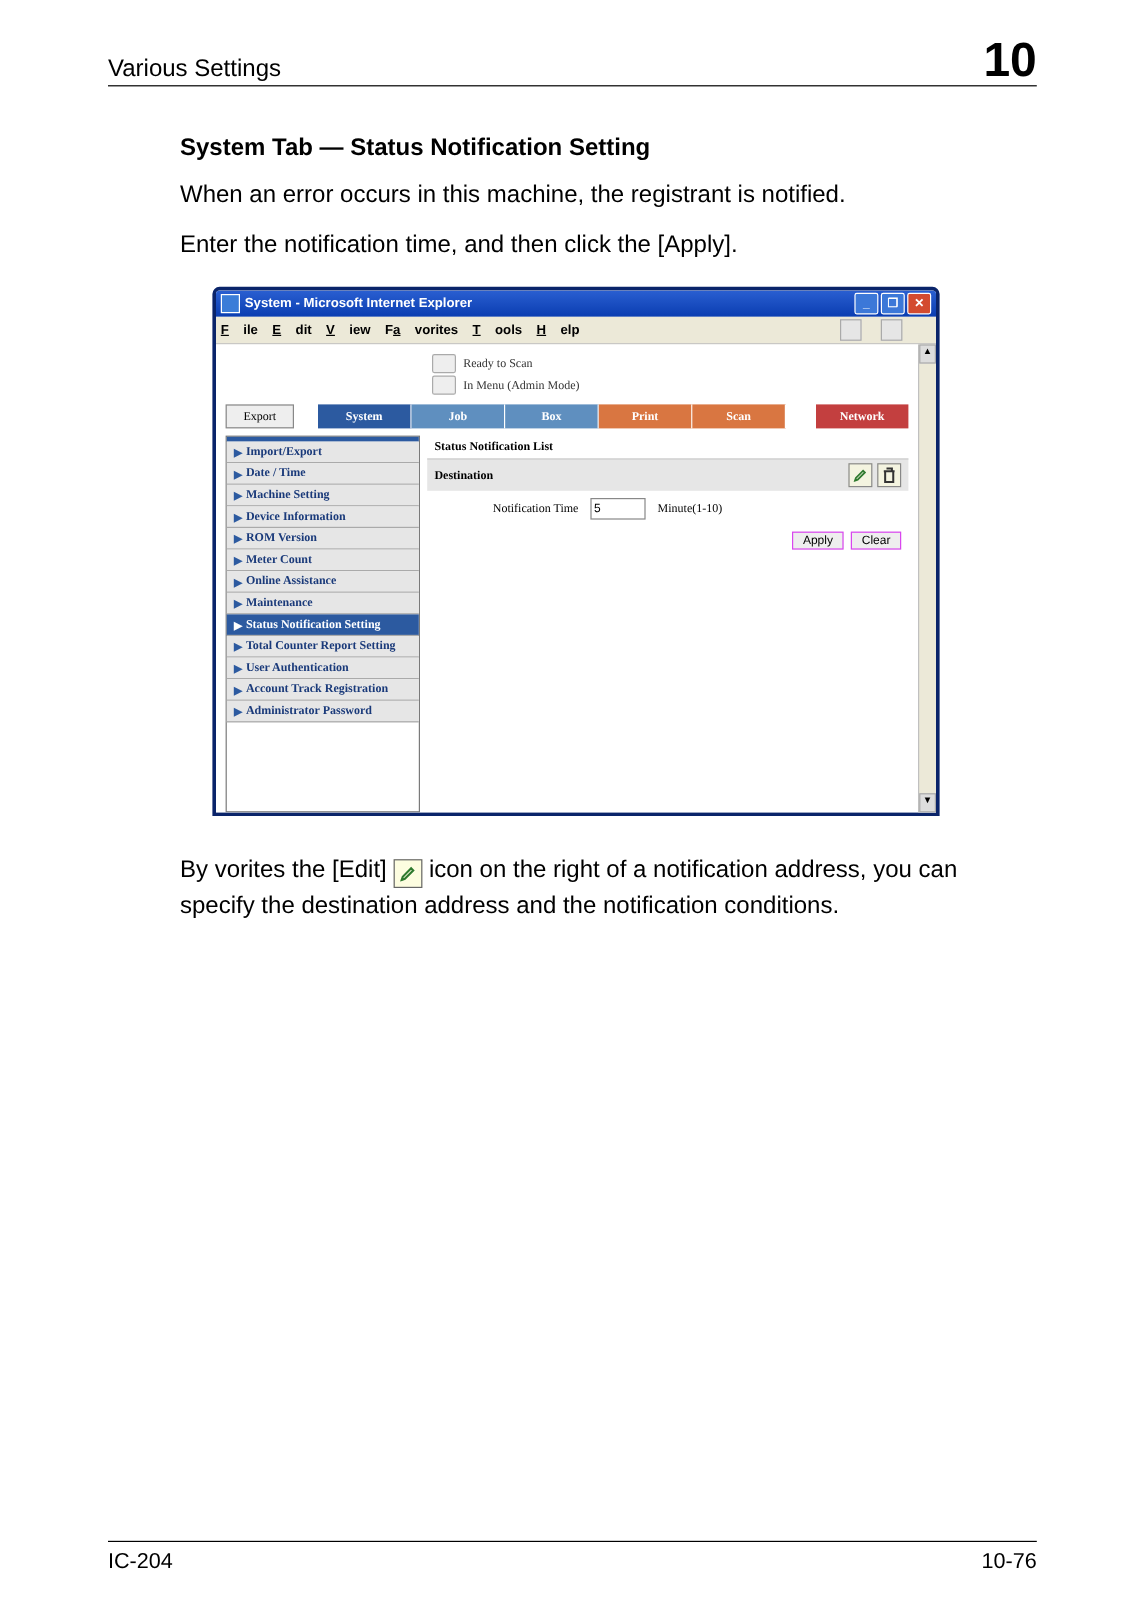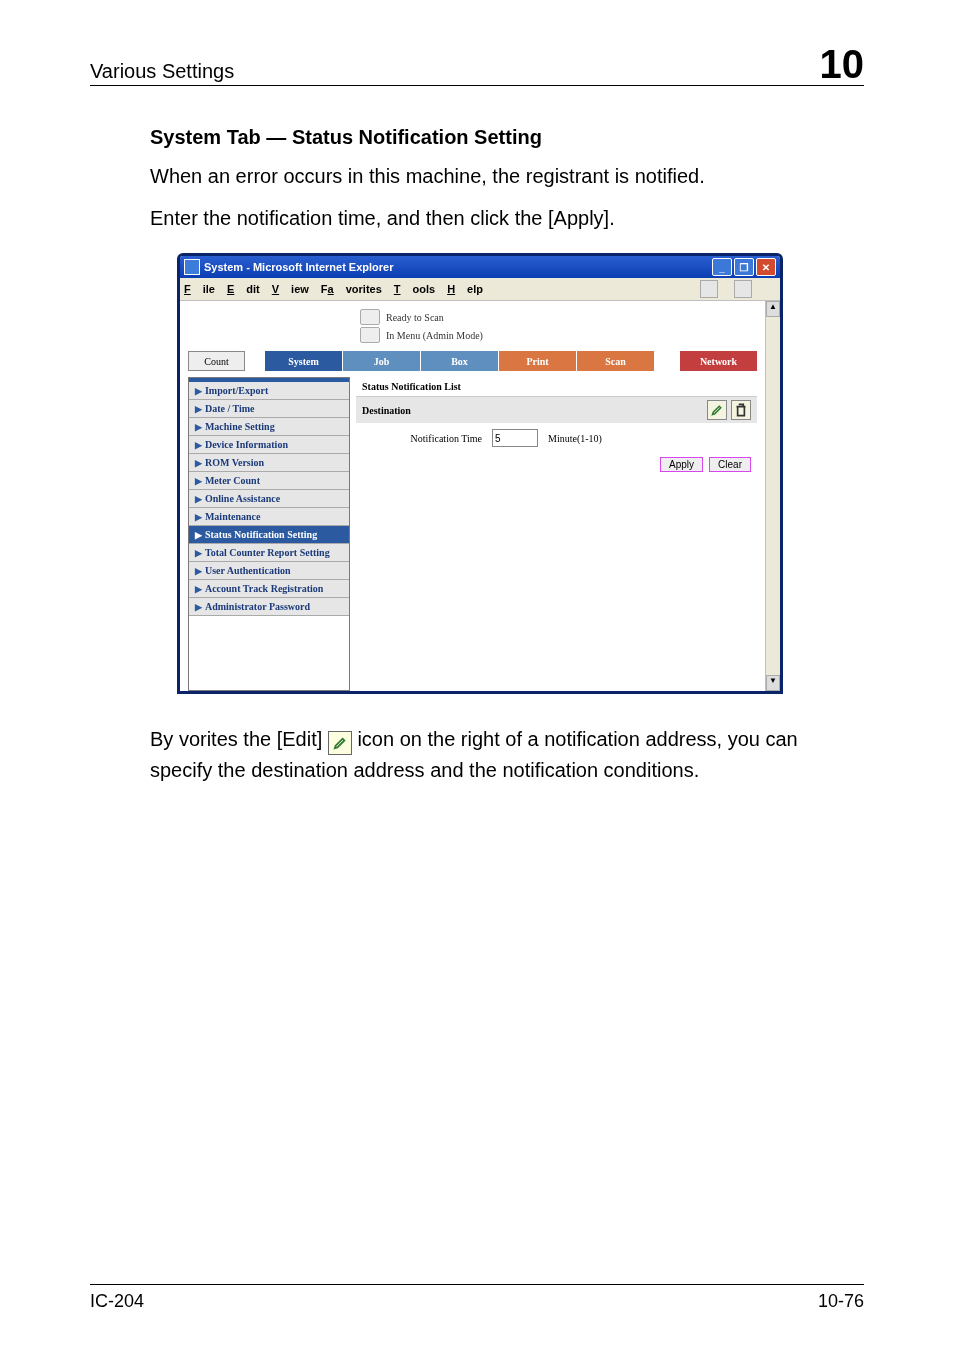--- a/index.html
+++ b/index.html
@@ -13,21 +13,21 @@
     width: 954px;
     height: 1352px;
     box-sizing: border-box;
     padding: 0 90px;
     position: relative;
   }
   .header-line {
     display: flex;
     align-items: baseline;
     border-bottom: 1px solid #000;
-    padding-top: 44px;
+    padding-top: 30px;
     padding-bottom: 2px;
   }
   .header-title {
     font-size: 20px;
     flex: 1;
   }
   .header-num {
     font-size: 40px;
     font-weight: bold;
     line-height: 1;
@@ -266,21 +266,21 @@
                 <div class="st-icon"></div>
                 <span>Ready to Scan</span>
               </div>
               <div class="status-line">
                 <div class="st-icon"></div>
                 <span>In Menu (Admin Mode)</span>
               </div>
             </div>
 
             <div class="tabbar">
-              <div class="logout-btn">Count</div>
+              <div class="logout-btn">Export</div>
               <div class="tab system">System</div>
               <div class="tab job">Job</div>
               <div class="tab box">Box</div>
               <div class="tab print">Print</div>
               <div class="tab scan">Scan</div>
               <div class="tab network">Network</div>
             </div>
 
             <div class="content-row">
               <div class="sidemenu">

